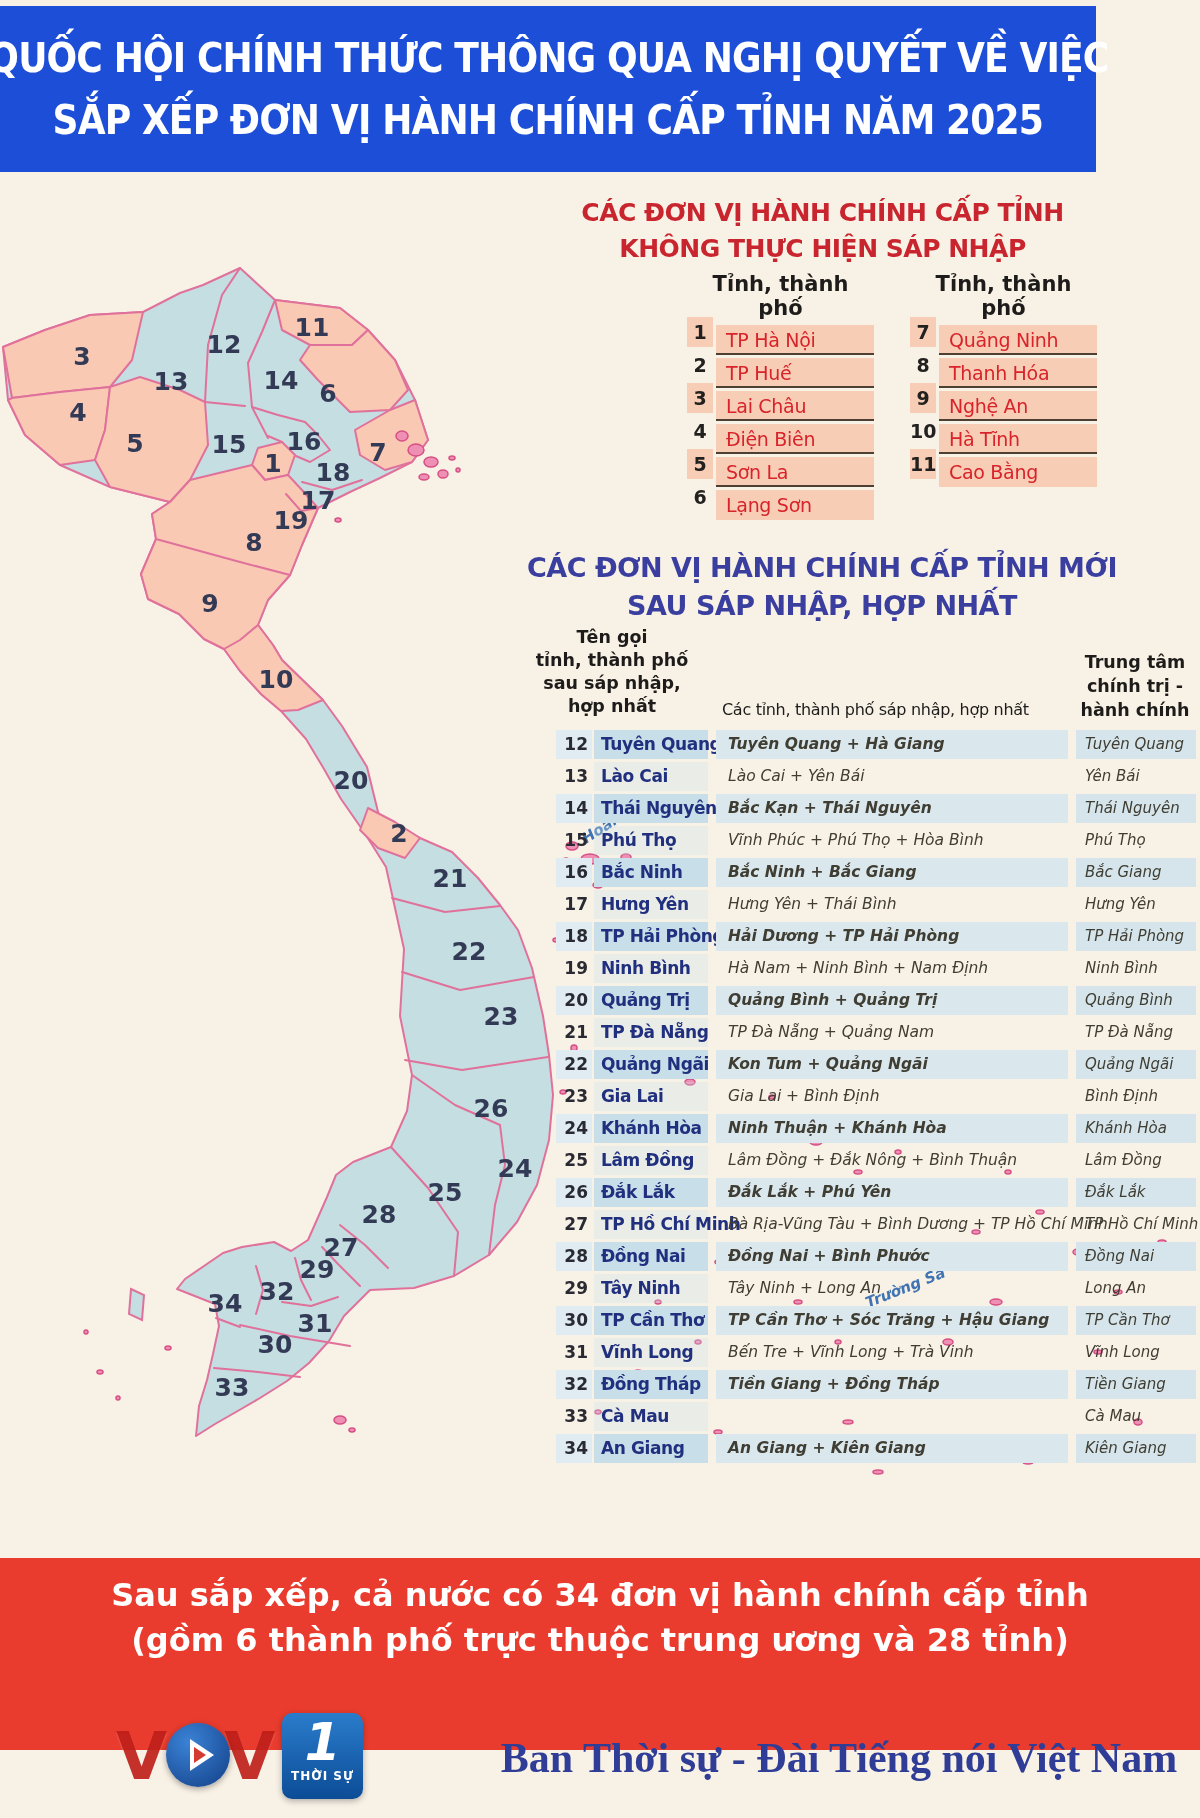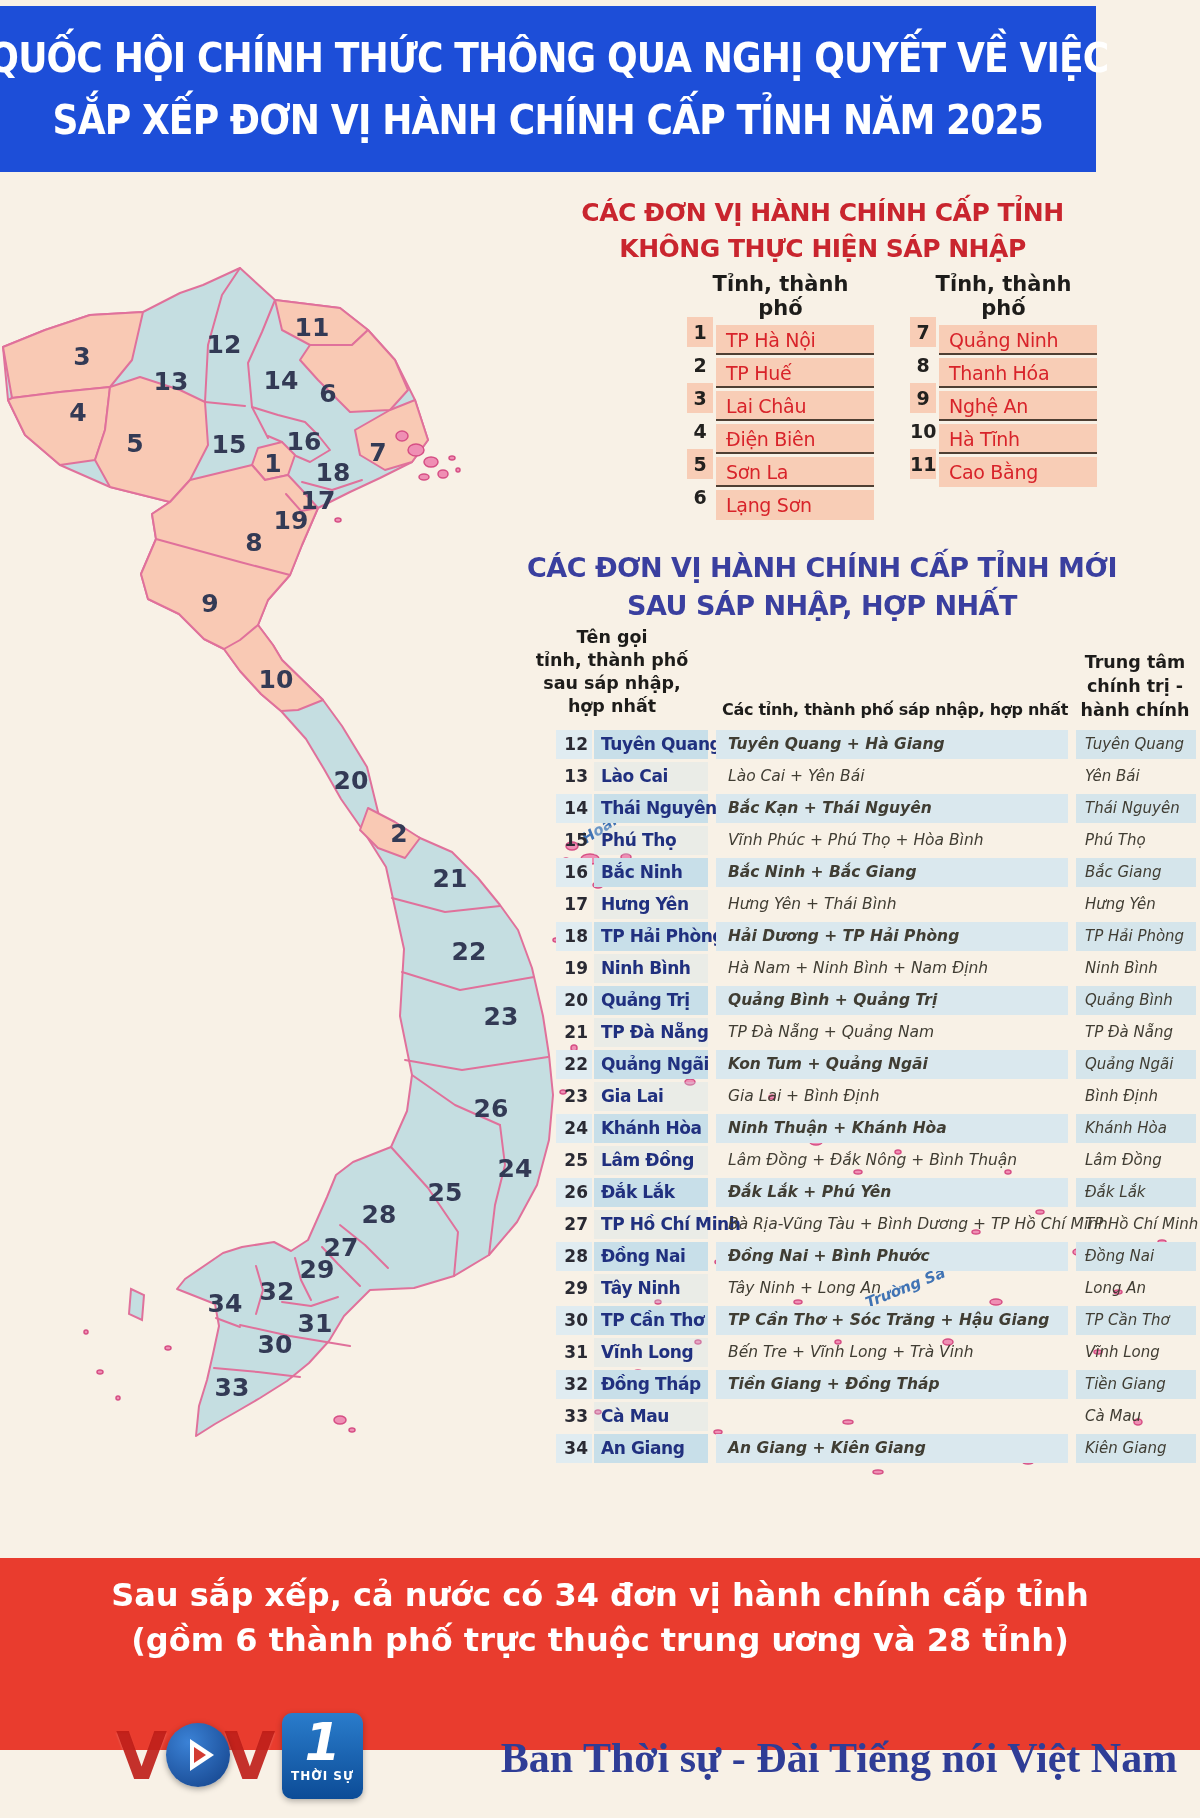--- a/index.html
+++ b/index.html
@@ -49,21 +49,21 @@
        font-weight:700;font-size:19px;color:#22211f;}
   .krow.numbg .kno{background:#f8cdb6;}
   .kname{position:absolute;left:29px;top:8px;width:158px;height:30px;line-height:30px;background:#f8cdb6;
        color:#d8232a;font-weight:400;font-size:19px;padding-left:10px;box-sizing:border-box;letter-spacing:-.3px;}
   .krow.u .kname{border-bottom:2px solid #4e3f33;}
   
   .m-title{position:absolute;left:520px;width:604px;text-align:center;font-weight:700;font-size:27px;
        color:#3a3f9f;letter-spacing:-.5px;white-space:nowrap;}
   .m-h1{position:absolute;left:532px;top:626px;width:160px;text-align:center;font-weight:700;font-size:17.5px;
        line-height:23px;color:#1d1c1a;white-space:pre-line;}
-  .m-h2{position:absolute;left:722px;top:700px;width:352px;font-weight:700;font-size:16px;color:#1d1c1a;
+  .m-h2{position:absolute;left:722px;top:700px;width:352px;font-weight:400;font-size:16px;color:#1d1c1a;
        letter-spacing:-.3px;}
   .m-h3{position:absolute;left:1072px;top:650px;width:126px;text-align:center;font-weight:700;font-size:17.5px;
        line-height:24px;color:#1d1c1a;white-space:pre-line;}
   #merge-rows{position:absolute;left:556px;top:730px;width:640px;}
   .mrow{position:relative;height:29px;margin-bottom:3px;font-size:16px;}
   .mno{position:absolute;left:0;width:36px;height:29px;line-height:29px;text-align:right;padding-right:4px;
        box-sizing:border-box;font-weight:700;font-size:17px;color:#2a2a33;}
   .mname{position:absolute;left:38px;width:114px;height:29px;line-height:29px;padding-left:7px;
        box-sizing:border-box;font-weight:700;font-size:17px;letter-spacing:-.4px;color:#20307f;white-space:nowrap;}
   .mmerge{position:absolute;left:160px;width:352px;height:29px;line-height:29px;padding-left:12px;

